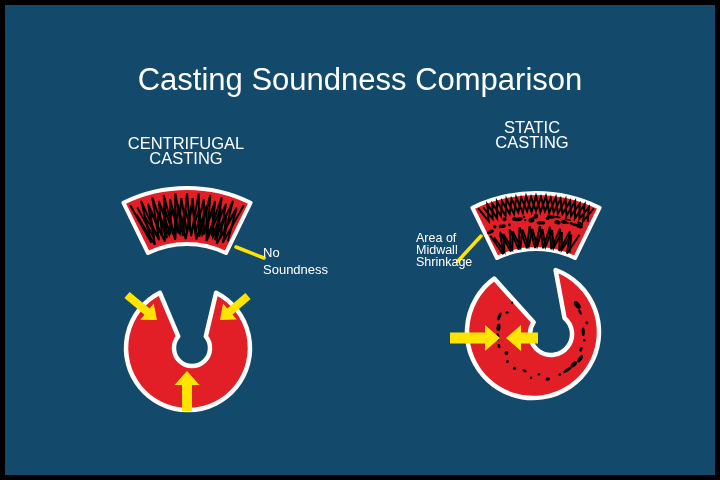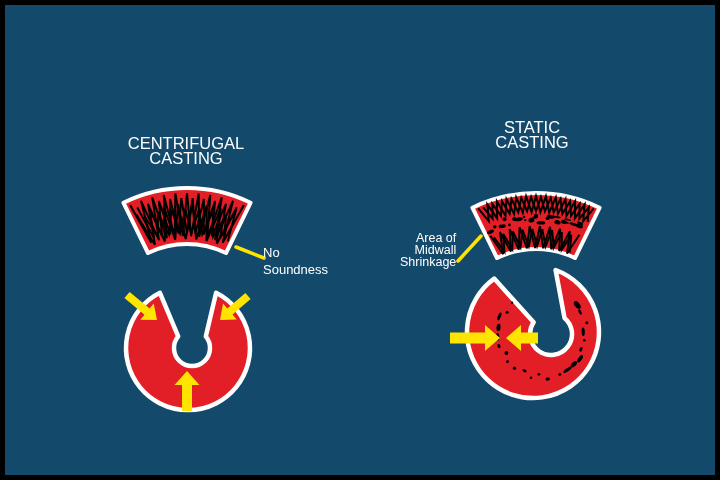--- a/index.html
+++ b/index.html
@@ -16,36 +16,37 @@
     font-size:31px;line-height:36px;font-weight:400;
   }
   .colhead{
     width:220px;text-align:center;font-weight:normal;
     font-size:16.5px;line-height:15px;white-space:pre-line;
   }
   #headL{left:76px;top:136px;}
   #headR{left:422px;top:120px;}
   .callout{white-space:pre-line;font-size:13px;}
   #calloutL{left:263px;top:244px;line-height:17px;}
-  #calloutR{left:400px;top:232px;line-height:12px;font-size:12.5px;text-align:right;}
+  #calloutR{left:416px;top:232px;line-height:12px;font-size:12.5px;}
   .caption{
     left:280px;top:341px;width:170px;text-align:center;
     font-size:15.5px;line-height:15px;white-space:pre-line;
   }
   svg{position:absolute;overflow:visible;}
   #fanL{left:106px;top:181px;}
   #fanR{left:458px;top:183px;}
   #ringL{left:118px;top:278px;}
   #ringR{left:440px;top:256px;}
 </style>
 </head>
 <body>
 
 <div class="stage" style="--bg: #134a6c;">
 
+  <div class="abs title">Casting Soundness Comparison</div>
 
   <div class="abs colhead" id="headL">CENTRIFUGAL
 CASTING</div>
 
   <div class="abs colhead" id="headR">STATIC
 CASTING</div>
 
   <svg id="fanL" width="165" height="85" viewBox="0 0 165 85">
       <path d="M 17.4,21.7 A 145 145 0 0 1 144.6,21.7 L 120.0,72.0 A 89 89 0 0 0 42.0,72.0 Z" fill="#e21e26" stroke="#ffffff" stroke-width="4" stroke-linejoin="round"></path>
       <polyline points="24.1,24.1 45.3,61.8 35.0,19.8 53.0,59.1 46.2,16.4 60.8,57.1 57.7,14.0 68.8,55.8 69.3,12.5 76.9,55.1 81.0,12.0 85.1,55.1 92.7,12.5 93.2,55.8 104.3,14.0 101.2,57.1 115.8,16.4 109.0,59.1 127.0,19.8 116.7,61.8 137.9,24.1" fill="none" stroke="#000000" stroke-width="2"></polyline>

